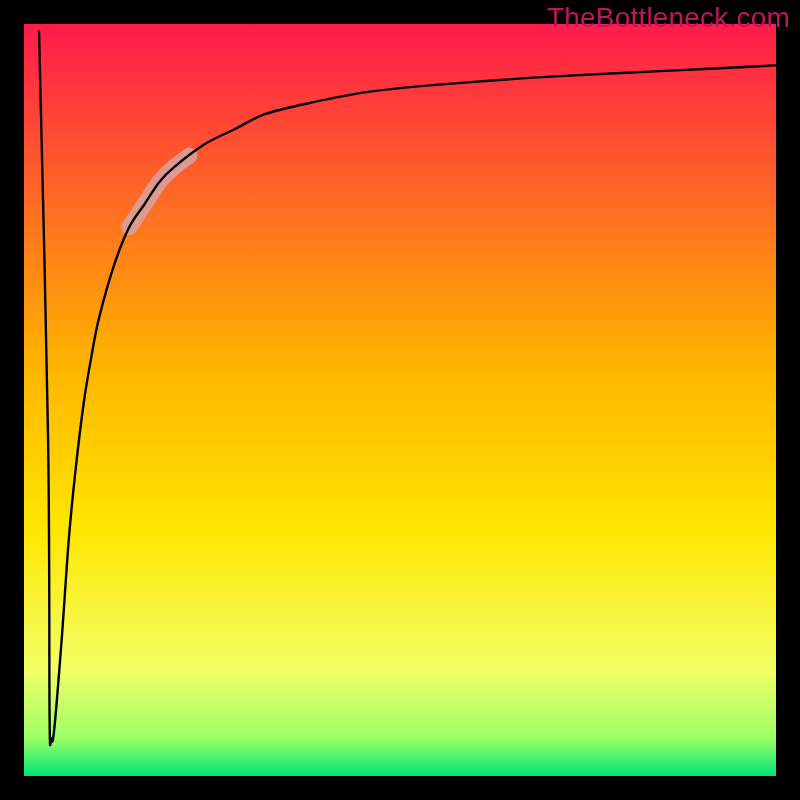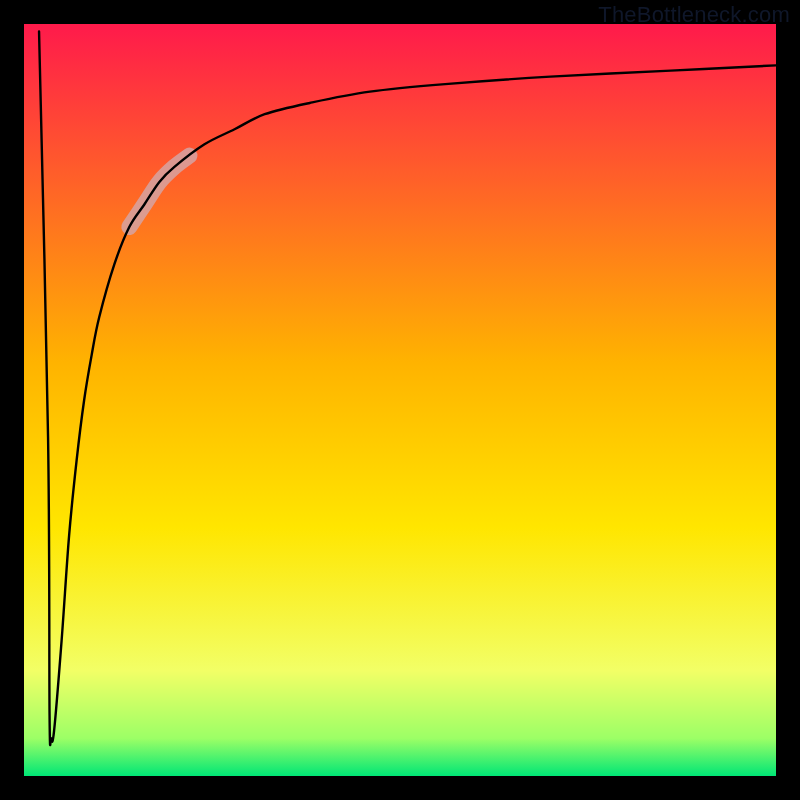--- a/index.html
+++ b/index.html
@@ -15,22 +15,22 @@
     width: 800px;
     height: 800px;
   }
   svg {
     display: block;
   }
   .watermark {
     position: absolute;
     top: 2px;
     right: 10px;
-    color: #0f172a;
-    font-size: 22px;
+    color: #be185d;
+    font-size: 28px;
     font-family: Arial, Helvetica, sans-serif;
     letter-spacing: 0.2px;
     user-select: none;
   }
 </style>
 </head>
 <body>
 
 <div class="canvas-wrap">
   <svg id="chart-svg" width="800" height="800" viewBox="0 0 800 800">

